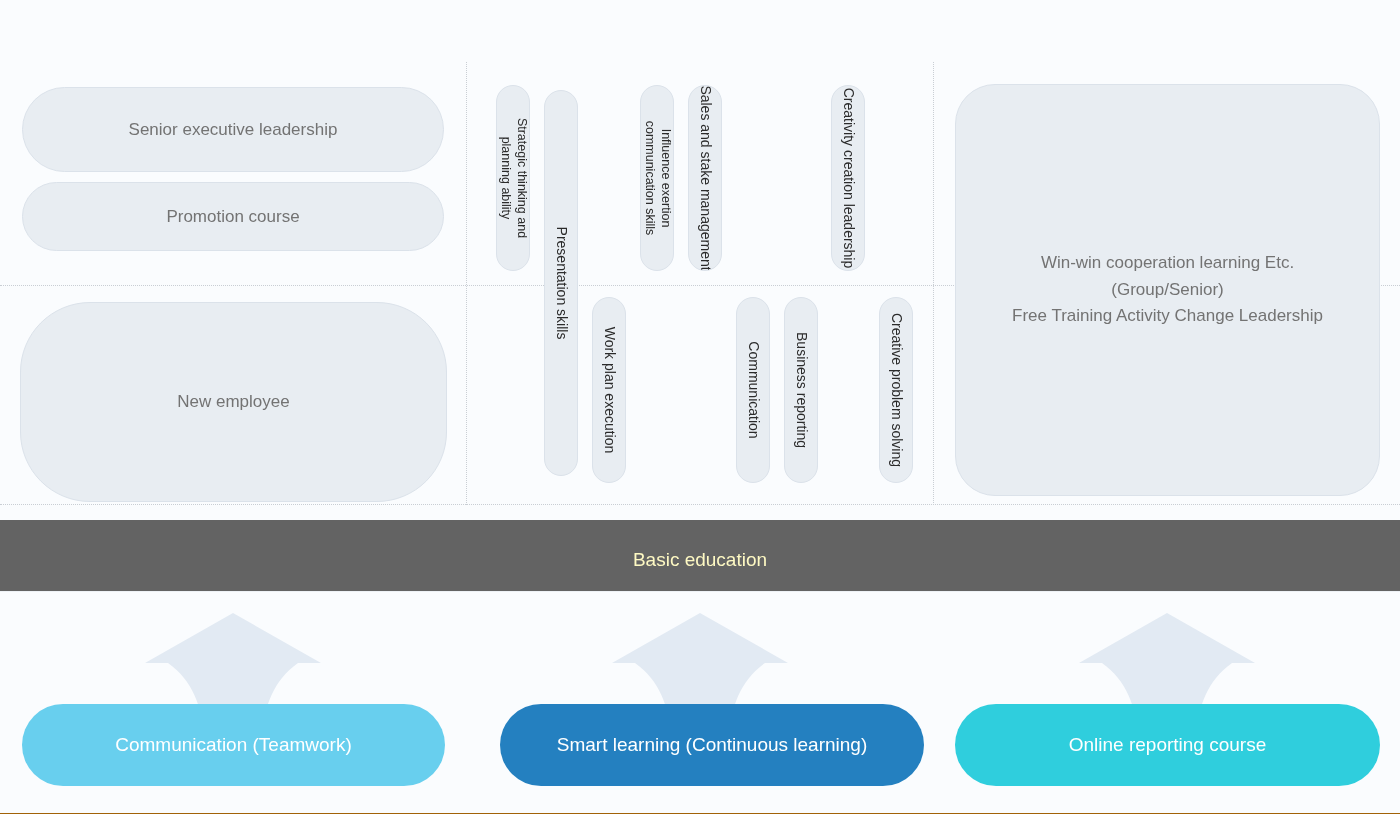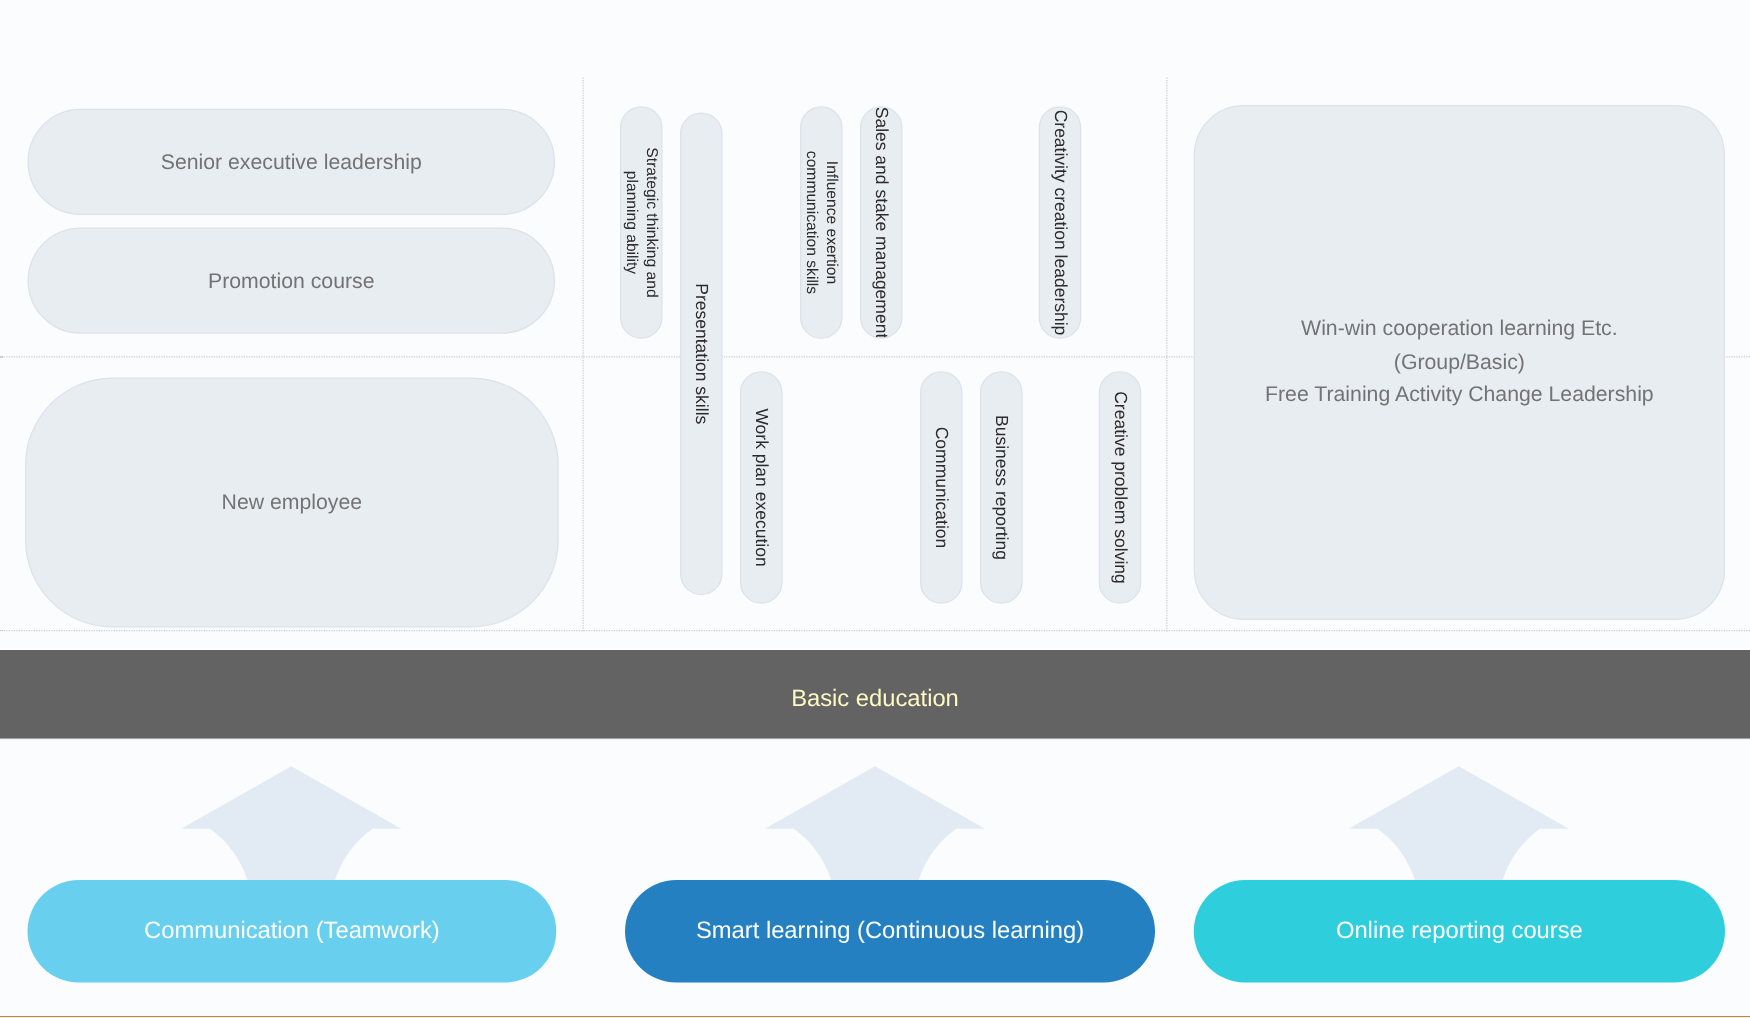--- a/index.html
+++ b/index.html
@@ -72,21 +72,21 @@
     border: 1px solid #dbe2ea;
     border-radius: 70px;
     display: flex;
     align-items: center;
     justify-content: center;
     color: #737373;
     font-size: 17px;
     box-sizing: border-box;
   }
   .cap.senior    { left: 22px;  top: 25px;  width: 422px; height: 85px; }
-  .cap.promotion { left: 22px;  top: 120px; width: 422px; height: 85px; text-align: right; }
+  .cap.promotion { left: 22px;  top: 120px; width: 422px; height: 69px; text-align: right; }
   .cap.newemp    { left: 20px;  top: 240px; width: 427px; height: 200px; }
 
   
   .cap.jobbox {
     left: 955px; top: 22px; width: 425px; height: 412px;
     border-radius: 40px;
     flex-direction: column;
     line-height: 1.55;
     font-size: 17px;
     text-align: center;
@@ -217,21 +217,21 @@
     <div class="vpill wide" style="left:784px; top:235px; width:34px; height:186px;">
       <span class="vtext">Business reporting</span>
     </div>
 
     <div class="vpill wide" style="left:879px; top:235px; width:34px; height:186px;">
       <span class="vtext">Creative problem solving</span>
     </div>
 
     <div class="cap jobbox">
       <span class="line">Win-win cooperation learning Etc.</span>
-      <span class="line">(Group/Basic)</span>
+      <span class="line">(Group/Senior)</span>
       <span class="line">Free Training Activity Change Leadership</span>
     </div>
   </div>
 
   <div class="band">
     <span>Basic education</span>
   </div>
 
   <div class="bottom">
 

